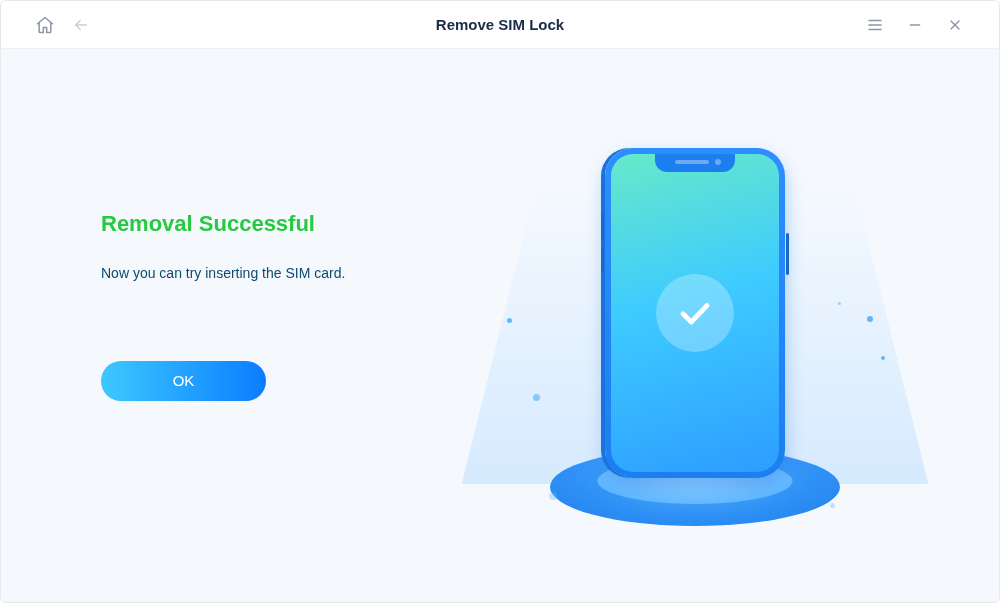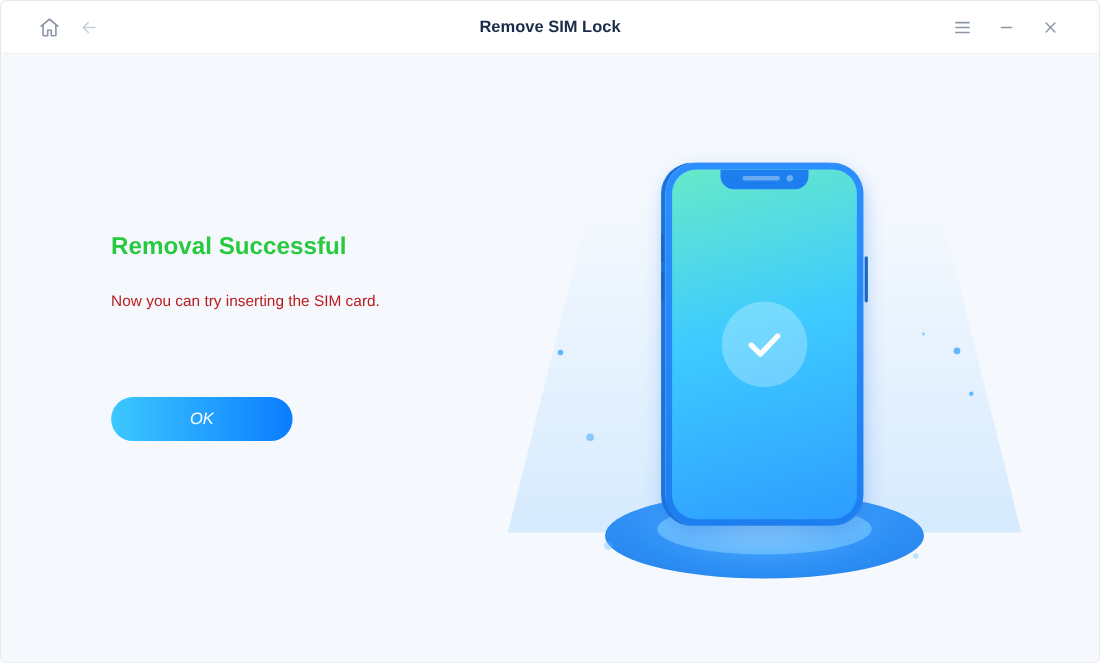--- a/index.html
+++ b/index.html
@@ -70,21 +70,21 @@
       margin-top: -40px;
     }
     .heading {
       font-size: 22px;
       font-weight: 700;
       color: #27c93f;
       margin-bottom: 28px;
     }
     .msg {
       font-size: 14px;
-      color: #b91c1c;
+      color: #0c4a6e;
       margin-bottom: 24px;
     }
     .msg2 {
       font-size: 14px;
       color: #374358;
     }
     .link {
       color: #1873e8;
       text-decoration: underline;
       cursor: pointer;
@@ -94,21 +94,20 @@
       margin-top: 56px;
       width: 165px;
       height: 40px;
       border: none;
       border-radius: 20px;
       background: linear-gradient(90deg, #3dc8ff 0%, #0a7dff 100%);
       color: #fff;
       font-size: 15px;
       font-weight: 500;
       cursor: pointer;
-      font-style: italic;
     }
     .right-illustration {
       flex: 1;
       display: flex;
       align-items: center;
       justify-content: center;
       height: 100%;
       position: relative;
     }
     .phone-stage {

